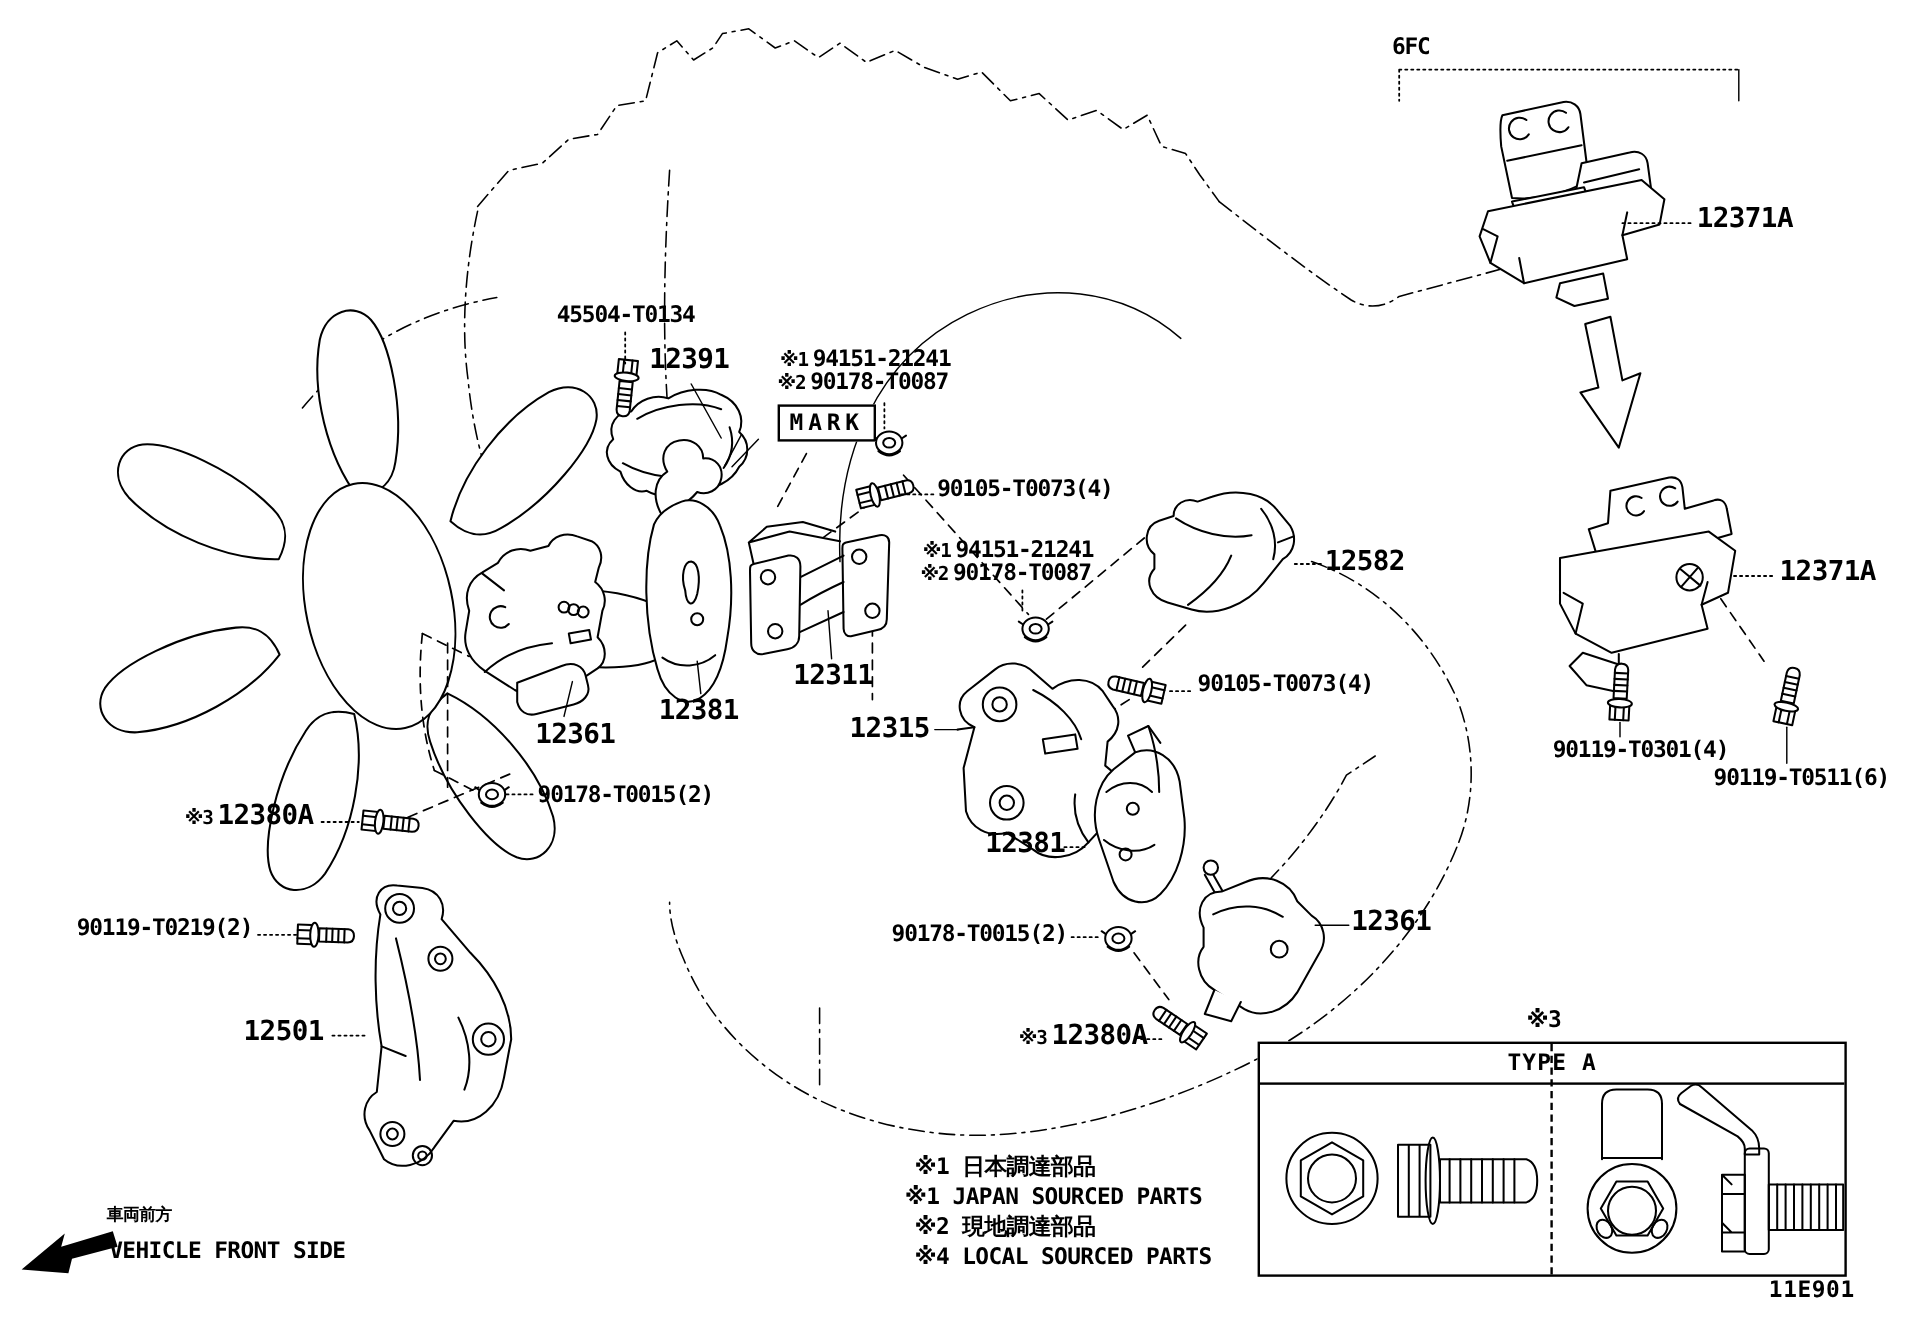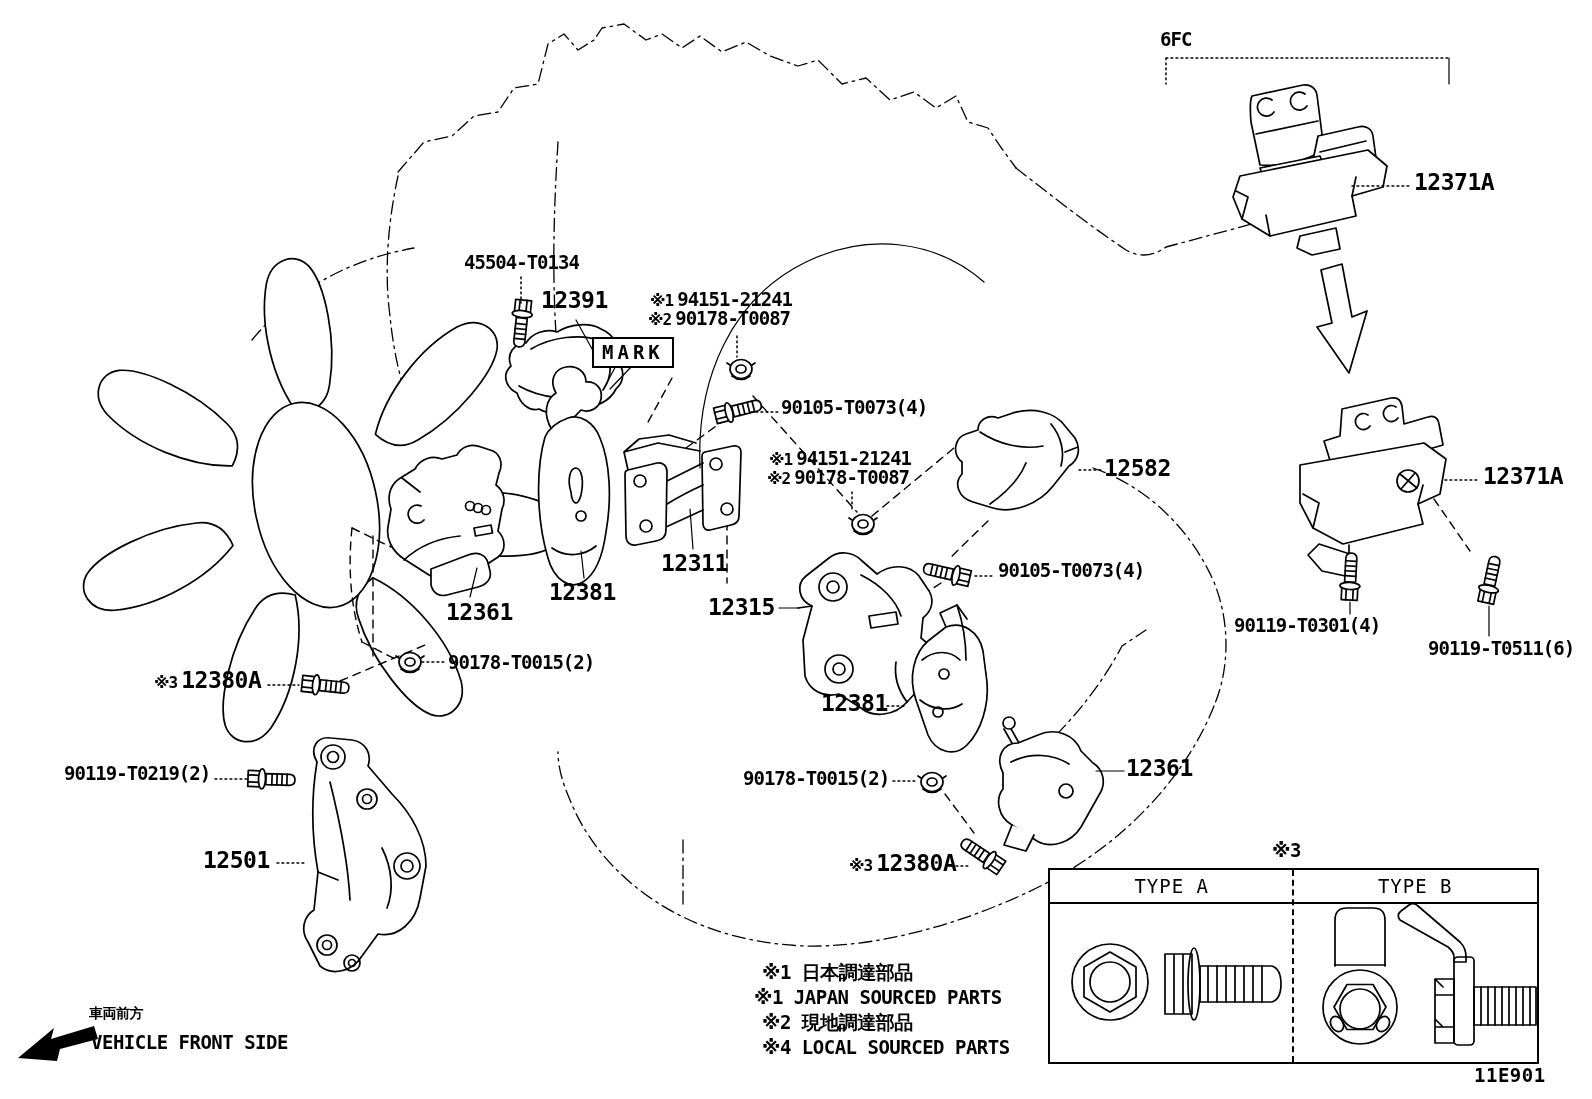--- a/index.html
+++ b/index.html
@@ -14,21 +14,21 @@
   .art .thin{stroke-width:1.2}
   .art .blk{fill:#000;stroke:none}
   .lbl{position:absolute;white-space:nowrap;font-weight:bold;line-height:1}
   .pn{font-size:23px;letter-spacing:-0.5px}
   .code{font-size:19px;letter-spacing:-1px}
   .pfx{font-size:16px;margin-right:4px;letter-spacing:-1px}
   .markbox{position:absolute;border:2px solid #000;padding:2px 8px 3px;font-size:19px;letter-spacing:4px;font-weight:bold;background:#fff}
   .note{position:absolute;font-size:19px;font-weight:bold;letter-spacing:-0.5px;white-space:nowrap;line-height:1}
   .legend{position:absolute;left:1048px;top:868px;width:487px;height:192px;border:2px solid #000;background:#fff}
   .lg-head{display:flex;height:32px;border-bottom:2px solid #000}
-  .lg-cell{flex:1;display:flex;align-items:center;justify-content:center;font-size:19px;font-weight:normal;letter-spacing:1px}
+  .lg-cell{flex:1;display:flex;align-items:center;justify-content:center;font-size:19px;font-weight:bold;letter-spacing:1px}
   .lg-divider{position:absolute;left:242px;top:0;height:100%;border-left:2px dashed #000}
   .lg-art{position:absolute;left:0;top:0}
   .fineprint{position:absolute;font-size:19px;font-weight:bold;letter-spacing:0.5px}
 </style>
 </head>
 <body>
 
 <div class="stage">
 
   <svg class="art" width="1592" height="1099" viewBox="0 0 1592 1099">
@@ -242,55 +242,54 @@
 
     <path class="blk" d="M18,1058 L54,1028 51,1039 94,1026 98,1039 60,1049 57,1061 Z"></path>
   </svg>
 
   <div class="lbl code" style="left:1160px;top:30px">6FC</div>
   <div class="lbl pn" style="left:1414px;top:171px">12371A</div>
   <div class="lbl code" style="left:464px;top:253px">45504-T0134</div>
   <div class="lbl pn" style="left:541px;top:289px">12391</div>
   <div class="lbl code" style="left:650px;top:290px"><span class="pfx">※1</span><span>94151-21241</span></div>
   <div class="lbl code" style="left:648px;top:309px"><span class="pfx">※2</span><span>90178-T0087</span></div>
-  <div class="markbox" style="left:592px;top:337px">MARK</div>
+  <div class="markbox" style="left:648px;top:337px">MARK</div>
   <div class="lbl code" style="left:781px;top:398px">90105-T0073(4)</div>
   <div class="lbl code" style="left:769px;top:449px"><span class="pfx">※1</span><span>94151-21241</span></div>
   <div class="lbl code" style="left:767px;top:468px"><span class="pfx">※2</span><span>90178-T0087</span></div>
   <div class="lbl pn" style="left:1104px;top:457px">12582</div>
   <div class="lbl code" style="left:998px;top:561px">90105-T0073(4)</div>
   <div class="lbl pn" style="left:661px;top:552px">12311</div>
   <div class="lbl pn" style="left:708px;top:596px">12315</div>
   <div class="lbl pn" style="left:446px;top:601px">12361</div>
   <div class="lbl pn" style="left:549px;top:581px">12381</div>
   <div class="lbl code" style="left:448px;top:653px">90178-T0015(2)</div>
   <div class="lbl pn" style="left:154px;top:669px"><span class="pfx">※3</span><span>12380A</span></div>
   <div class="lbl code" style="left:64px;top:764px">90119-T0219(2)</div>
   <div class="lbl pn" style="left:203px;top:849px">12501</div>
   <div class="lbl pn" style="left:821px;top:692px">12381</div>
   <div class="lbl code" style="left:743px;top:769px">90178-T0015(2)</div>
   <div class="lbl pn" style="left:849px;top:852px"><span class="pfx">※3</span><span>12380A</span></div>
   <div class="lbl pn" style="left:1126px;top:757px">12361</div>
   <div class="lbl pn" style="left:1483px;top:465px">12371A</div>
-  <div class="lbl code" style="left:1234px;top:616px">90119-T0301(4)</div>
+  <div class="lbl code" style="left:1294px;top:616px">90119-T0301(4)</div>
   <div class="lbl code" style="left:1428px;top:639px">90119-T0511(6)</div>
 
   <div class="note" style="left:762px;top:963px">※1 日本調達部品</div>
   <div class="note" style="left:754px;top:988px">※1 JAPAN SOURCED PARTS</div>
   <div class="note" style="left:762px;top:1013px">※2 現地調達部品</div>
   <div class="note" style="left:762px;top:1038px">※4 LOCAL SOURCED PARTS</div>
 
   <div class="note" style="left:89px;top:1006px;font-size:14px">車両前方</div>
   <div class="note" style="left:91px;top:1033px">VEHICLE FRONT SIDE</div>
 
   <div class="note" style="left:1272px;top:841px">※3</div>
   <div class="legend">
     <div class="lg-head">
       <div class="lg-cell">TYPE A</div>
-      <div class="lg-cell">TYPE B</div>
     </div>
     <svg class="lg-art art" width="487" height="192" viewBox="0 0 487 192">
 
       <g>
         <circle cx="60" cy="112" r="38"></circle>
         <path d="M60,82 L86,97 86,127 60,142 34,127 34,97 Z"></path>
         <circle cx="60" cy="112" r="20"></circle>
       </g>
 
       <g>

